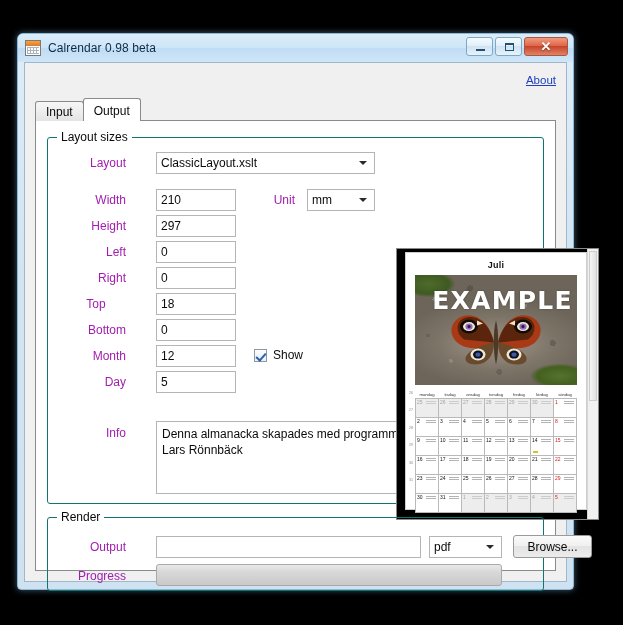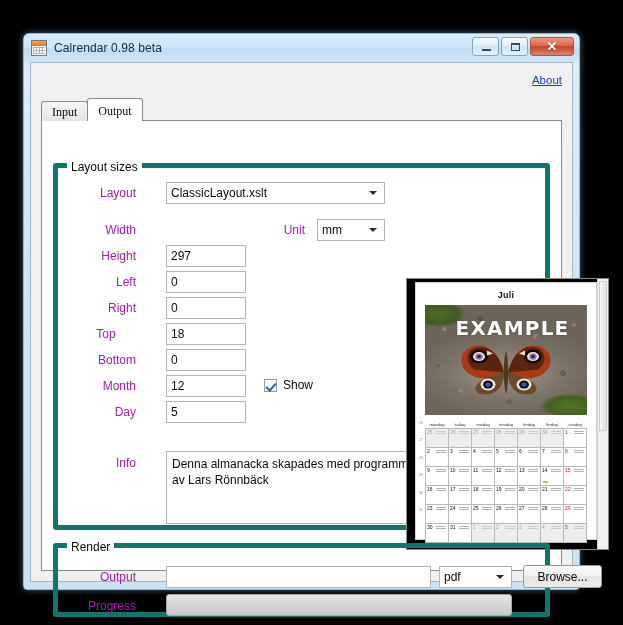--- a/index.html
+++ b/index.html
@@ -15,21 +15,21 @@
   #root {
     position: relative;
     width: 623px;
     height: 625px;
     background: #000000;
   }
 
   
   .window {
     position: absolute;
-    left: 23px;
+    left: 17px;
     top: 33px;
     width: 557px;
     height: 557px;
     background: linear-gradient(180deg, #dfeef8 0%, #d2e5f3 40%, #cfe2f1 100%);
     border: 1px solid #8cb8d8;
     border-radius: 6px 6px 4px 4px;
     box-shadow: 0 0 6px rgba(120,170,210,0.55);
     box-sizing: border-box;
   }
 
@@ -134,21 +134,20 @@
 
   
   .tabstrip {
     position: absolute;
     left: 10px;
     top: 36px;
     height: 22px;
     display: flex;
     align-items: flex-end;
     z-index: 3;
-    font-family: Liberation Serif, serif;
   }
   .tab {
     font-size: 12px;
     color: #0a0a0a;
     padding: 3px 10px 3px 10px;
     border: 1px solid #8a8a8a;
     border-bottom: none;
     border-radius: 3px 3px 0 0;
     background: linear-gradient(180deg,#f7f7f7,#e4e4e4);
     box-sizing: border-box;
@@ -173,24 +172,23 @@
     right: 10px;
     bottom: 10px;
     background: #ffffff;
     border: 1px solid #8a8a8a;
     box-sizing: border-box;
   }
 
   
   .groupbox {
     position: absolute;
-    border: 5px solid #0f766e;
+    border: 1px solid #0f766e;
     border-radius: 3px;
     box-sizing: border-box;
-    margin-top: 26px;
   }
   .groupbox > .gb-title {
     position: absolute;
     top: -8px;
     left: 9px;
     background: #ffffff;
     padding: 0 4px;
     font-size: 12px;
     color: #0a0a0a;
     white-space: nowrap;
@@ -365,21 +363,21 @@
   .pv-butterfly {
     position: absolute;
     left: 50%; top: 46%;
     transform: translate(-50%,-30%);
     width: 104px; height: 58px;
   }
   .pv-example {
     position: absolute;
     left: 0; right: 0; top: 13px;
     text-align: center;
-    font-size: 20px;
+    font-size: 25px;
     font-weight: bold;
     color: #ffffff;
     letter-spacing: 1.2px;
     line-height: 1;
     font-family: "DejaVu Sans", sans-serif;
     text-shadow: 0 0 2px rgba(0,0,0,.35);
     padding-left: 13px;
   }
   .pv-grid {
     margin: 6px 9px 0 9px;
@@ -493,20 +491,21 @@
         <div class="groupbox" id="gb-layout">
           <div class="gb-title">Layout sizes</div>
 
           <div class="fld-label" style="left:18px; top:18px; width:60px;">Layout</div>
           <div class="combo" style="left:108px; top:14px; width:219px; height:22px;">
             <span>ClassicLayout.xslt</span>
             <span class="arrow"></span>
           </div>
 
           <div class="fld-label" style="left:18px; top:55px; width:60px;">Width</div>
+          <div class="textbox" style="left:108px; top:51px; width:80px; height:22px;">210</div>
 
           <div class="fld-label" style="left:203px; top:55px; width:44px;">Unit</div>
           <div class="combo" style="left:259px; top:51px; width:68px; height:22px;">
             <span>mm</span>
             <span class="arrow"></span>
           </div>
 
           <div class="fld-label" style="left:18px; top:81px; width:60px;">Height</div>
           <div class="textbox" style="left:108px; top:77px; width:80px; height:22px;">297</div>
 

